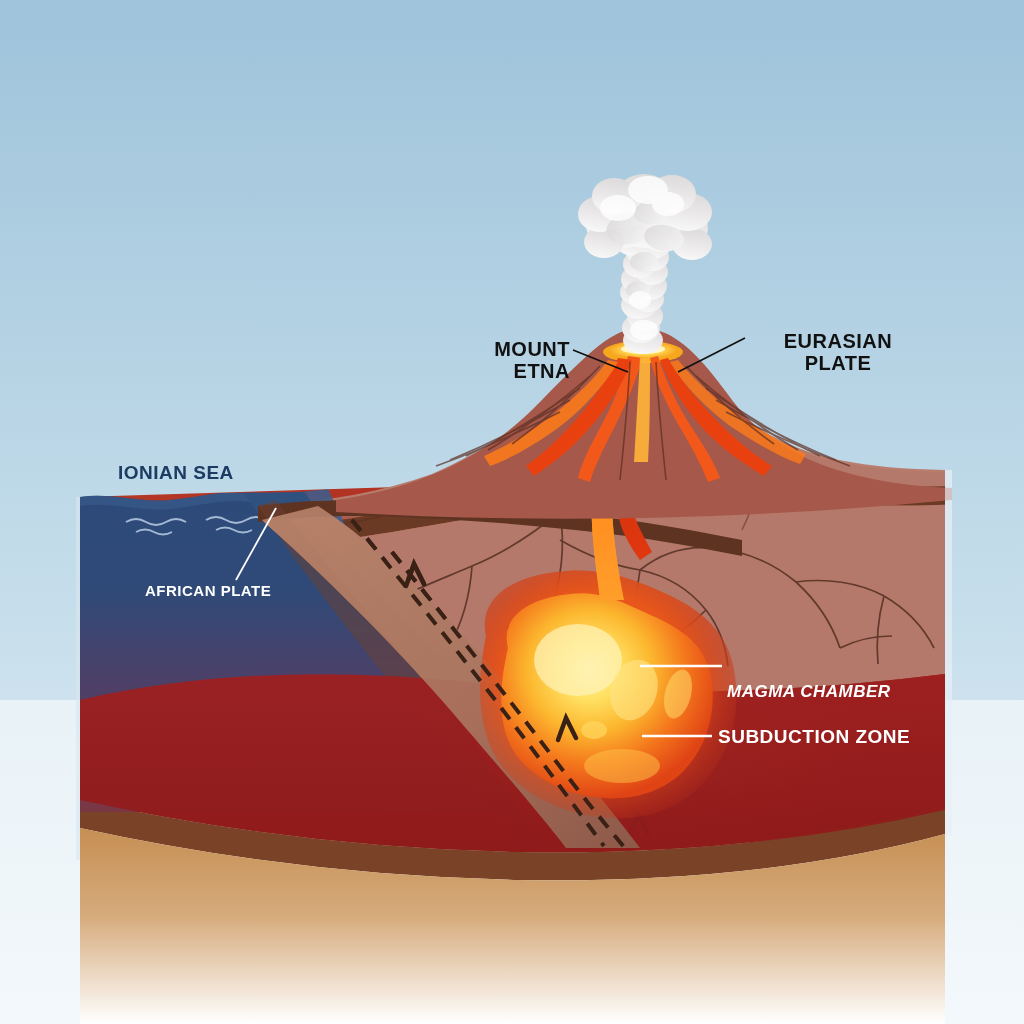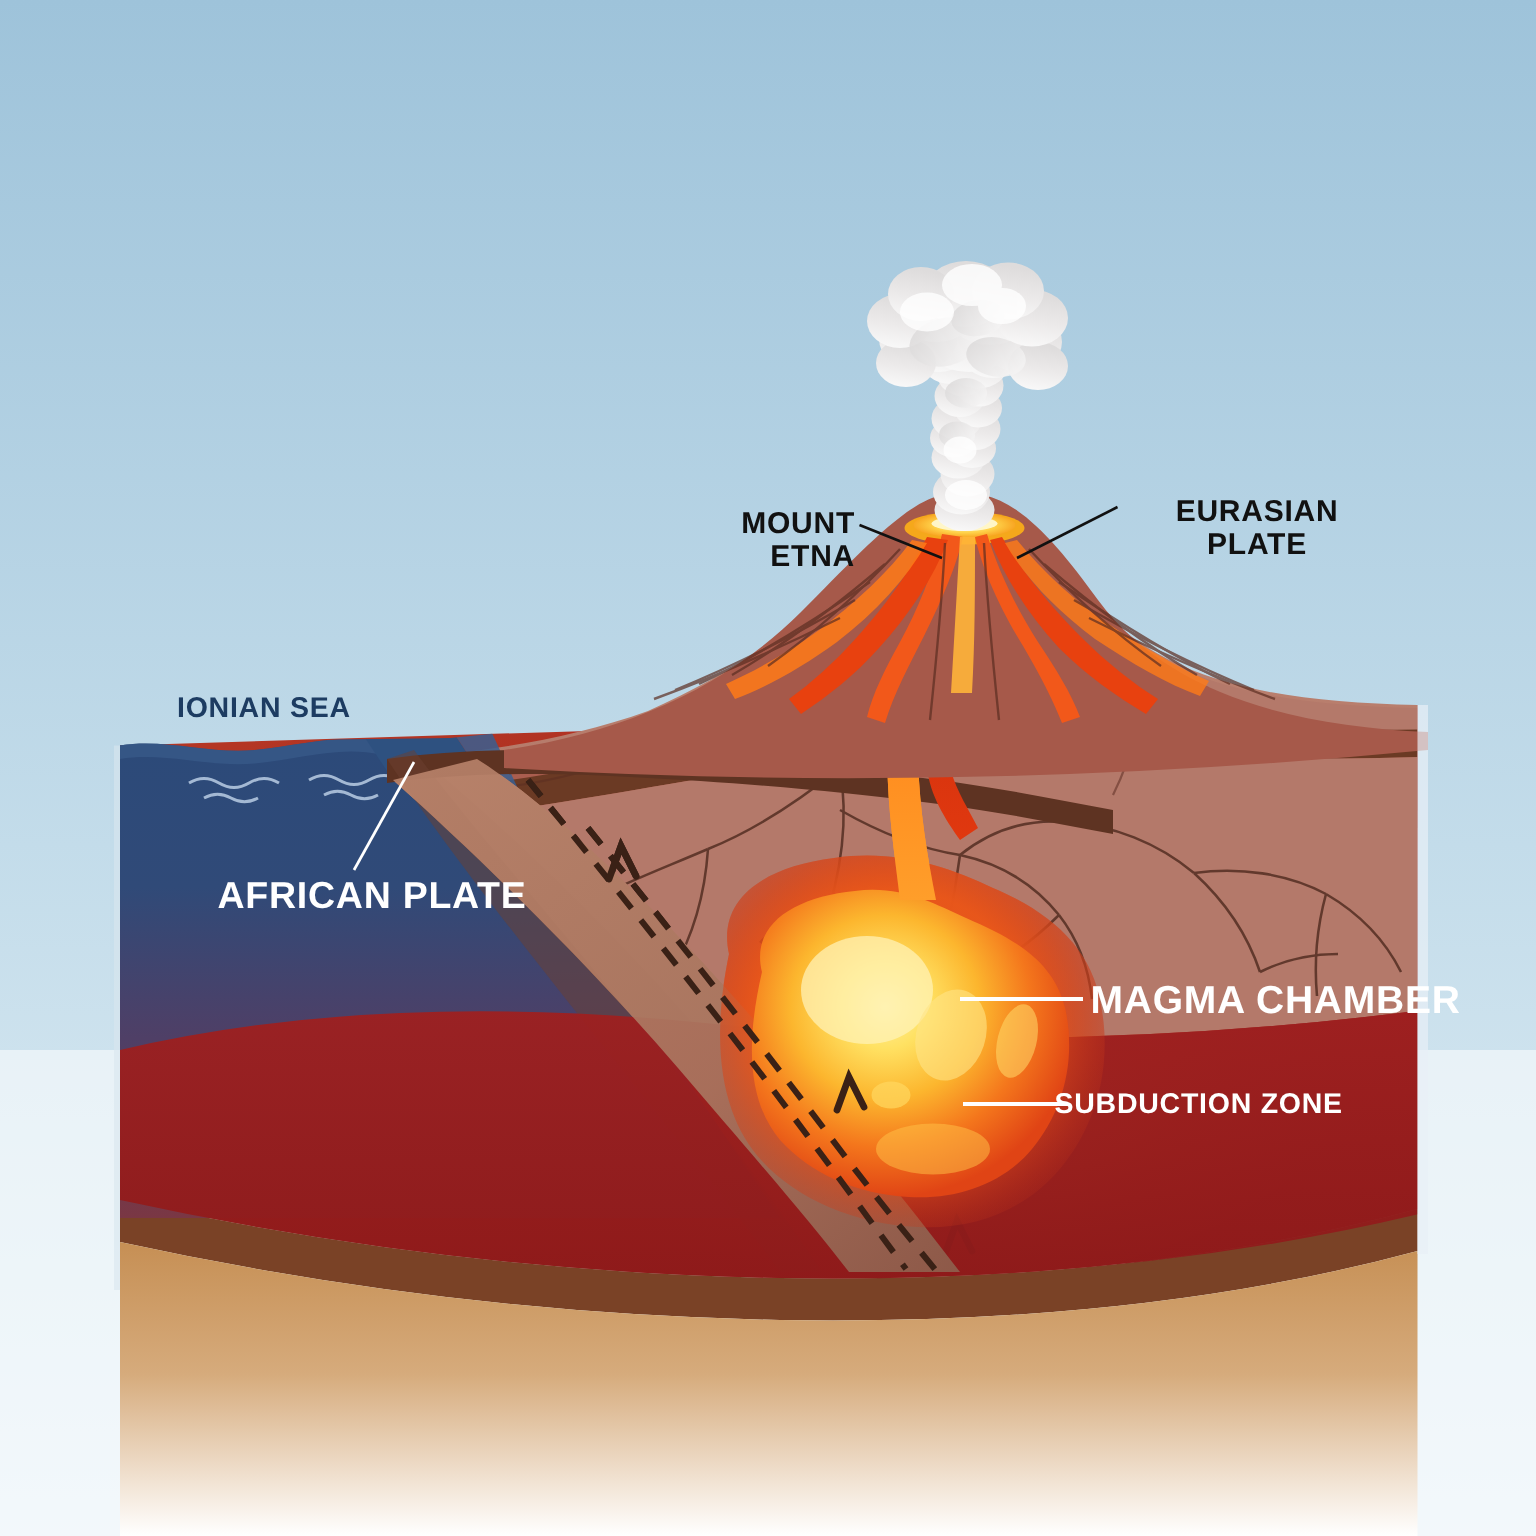--- a/index.html
+++ b/index.html
@@ -51,28 +51,29 @@
     text-align: center;
     font-size: 20px;
   }
   #lbl-ionian-sea {
     left: 118px; top: 462px;
     font-size: 19px;
     text-align: right;
   }
   #lbl-african-plate {
     left: 145px; top: 583px;
-    font-size: 25px;
+    font-size: 15px;
   }
   #lbl-magma-chamber {
-    left: 727px; top: 652px;
-    font-size: 26px;
+    left: 727px; top: 682px;
+    font-size: 17px;
+    font-style: italic;
   }
   #lbl-subduction-zone {
-    left: 703px; top: 726px;
+    left: 718px; top: 726px;
     font-size: 19px;
   }
 </style>
 </head>
 <body>
 
 <div id="stage">
   <div id="scene">
 
     <svg class="layer" viewBox="0 0 1024 1024">

